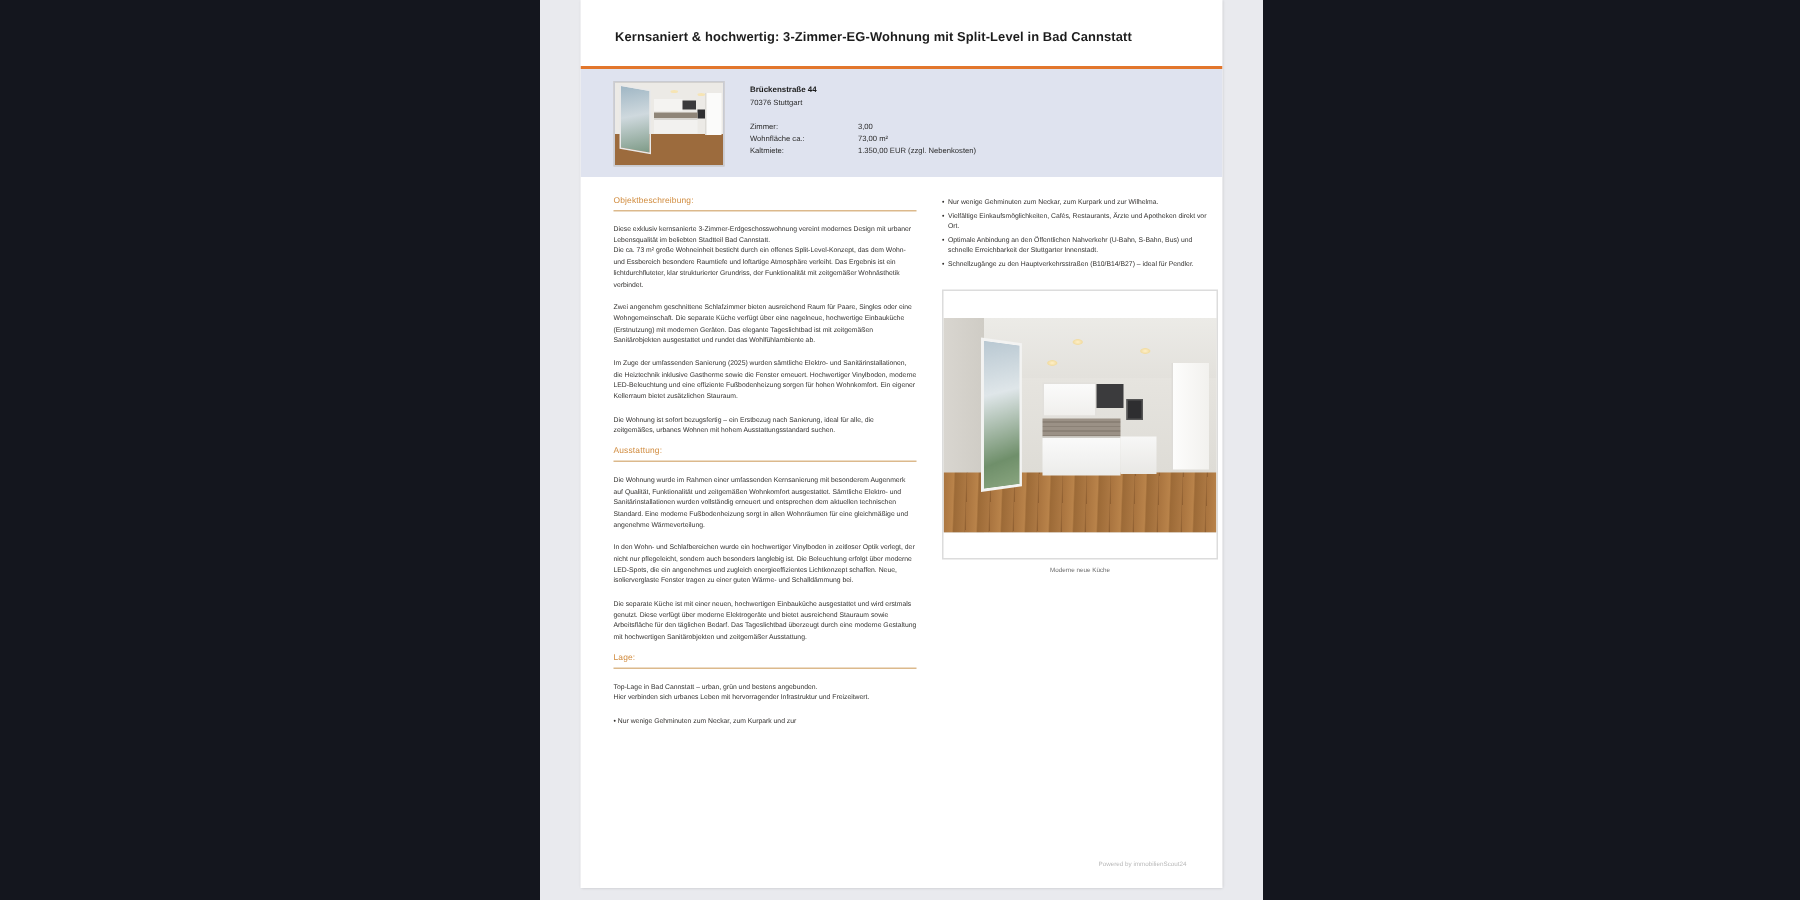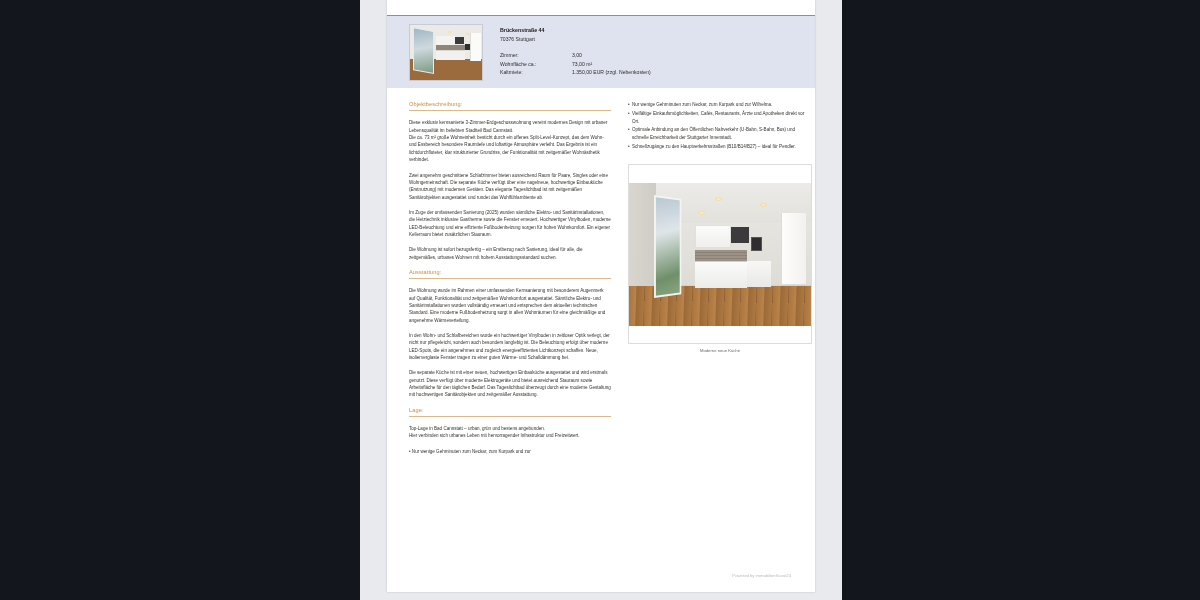--- a/index.html
+++ b/index.html
@@ -312,20 +312,21 @@
   }
 </style>
 </head>
 <body>
 
 <div class="viewport">
   <div class="page-frame"></div>
 
   <div class="sheet">
 
+    <div class="doc-title">Kernsaniert &amp; hochwertig: 3-Zimmer-EG-Wohnung mit Split-Level in Bad Cannstatt</div>
     <div class="title-rule"></div>
 
     <div class="facts-band">
       <div class="thumb">
         <div class="room">
           <div class="win"></div>
           <div class="upper"></div>
           <div class="hood"></div>
           <div class="oven"></div>
           <div class="counter"></div>

